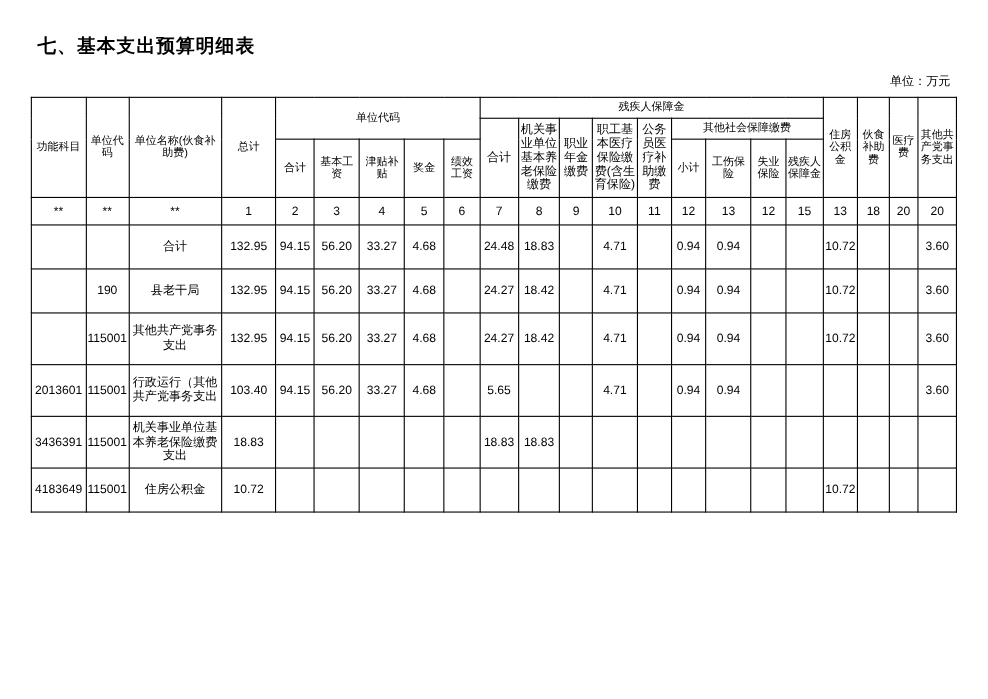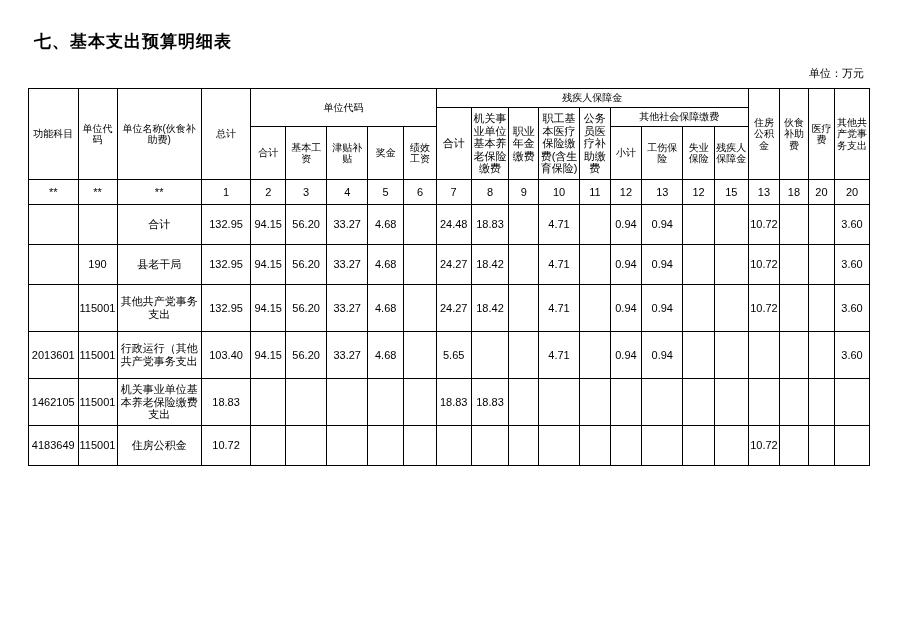--- a/index.html
+++ b/index.html
@@ -286,21 +286,21 @@
           <td class="num">0.94</td>
           <td class="num"></td>
           <td class="num"></td>
           <td class="num"></td>
           <td class="num"></td>
           <td class="num"></td>
           <td class="num">3.60</td>
         </tr>
 
         <tr class="datarow tall">
-          <td>1462105</td>
+          <td>3436391</td>
           <td>115001</td>
           <td class="cell-name">机关事业单位基本养老保险缴费支出</td>
           <td class="num">18.83</td>
           <td class="num"></td>
           <td class="num"></td>
           <td class="num"></td>
           <td class="num"></td>
           <td class="num"></td>
           <td class="num">18.83</td>
           <td class="num">18.83</td>

